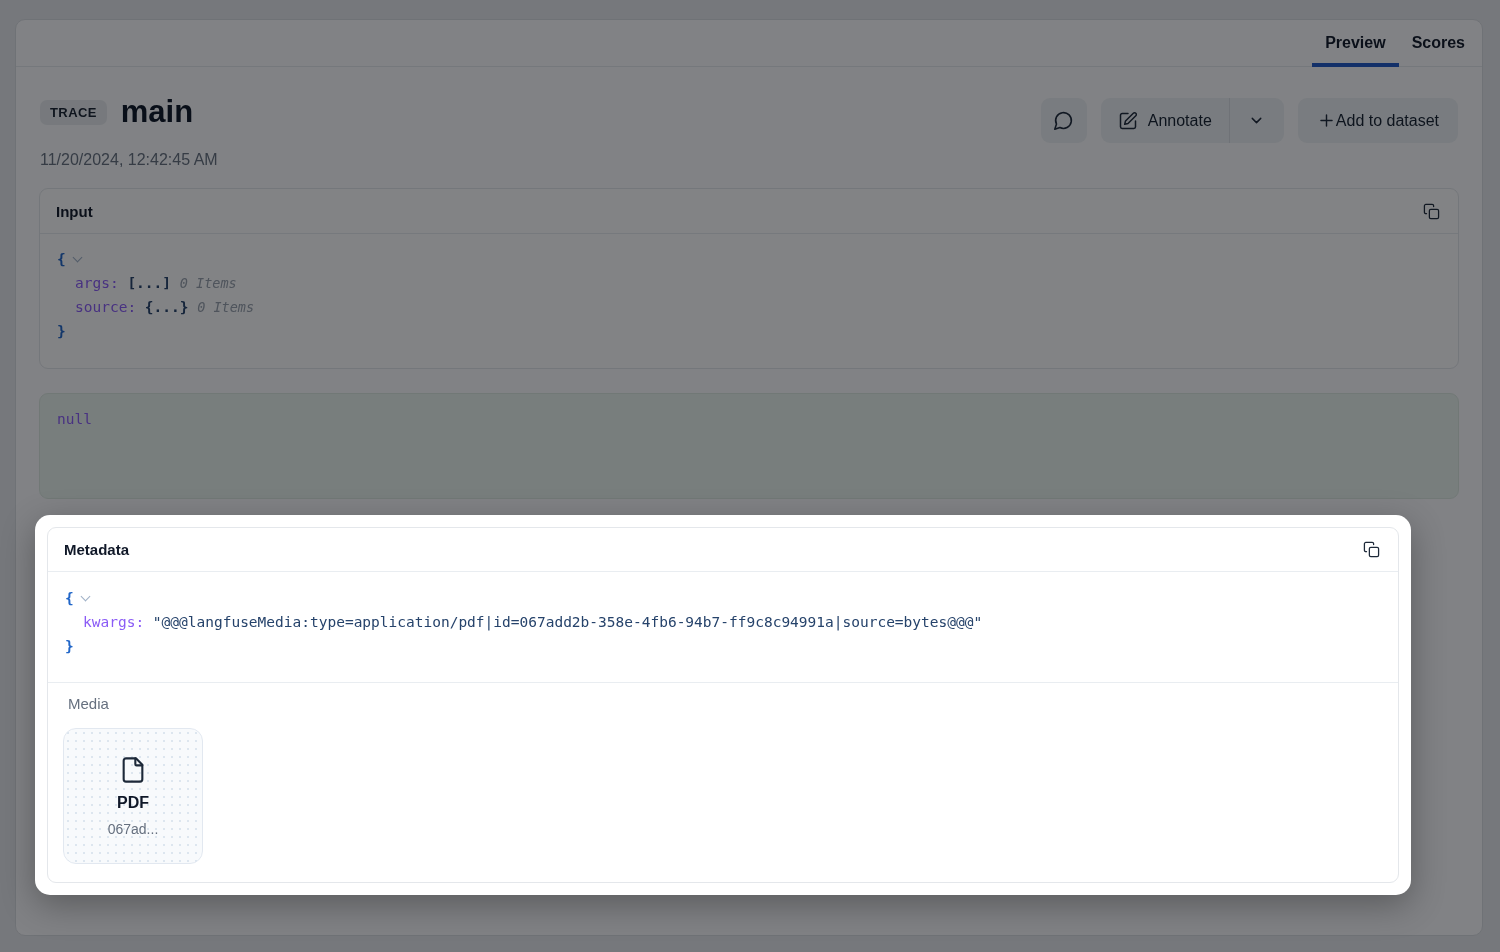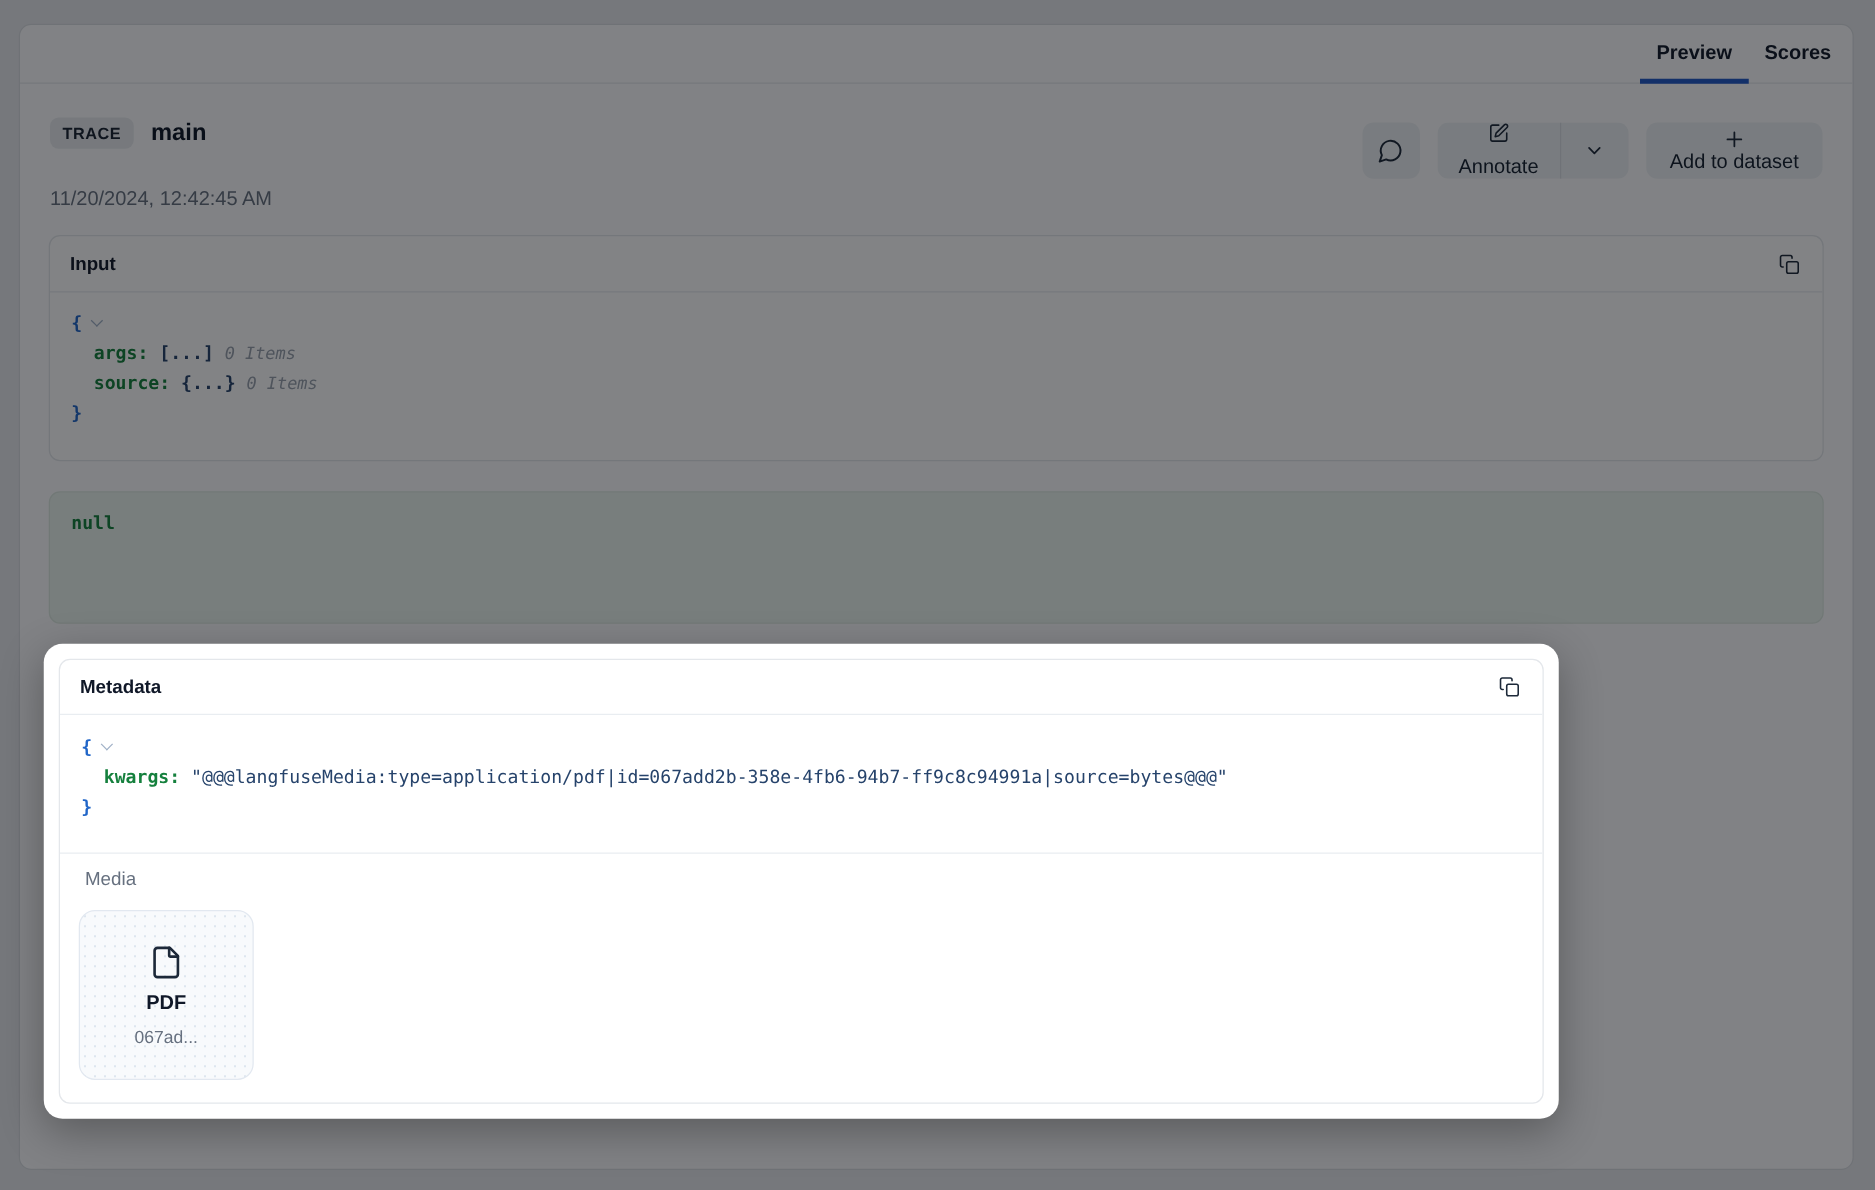--- a/index.html
+++ b/index.html
@@ -39,29 +39,29 @@
     background:#2158c7;
   }
 
   
   .title-row { position:absolute; left:24px; top:74px; display:flex; align-items:center; gap:14px; }
   .badge {
     background:#e8ebef; color:#182230;
     font-size:13px; font-weight:700; letter-spacing:.4px;
     padding:6px 10px; border-radius:7px; line-height:1;
   }
-  .page-title { font-size:19px; font-weight:700; color:#0d1626; }
+  .page-title { font-size:31px; font-weight:700; color:#0d1626; }
   .timestamp { position:absolute; left:24px; top:131px; font-size:16px; color:#66707f; }
 
   .actions { position:absolute; right:24px; top:78px; display:flex; gap:14px; align-items:center; }
   .btn, .icon-btn, .split-main, .split-caret {
     background:#edf0f4; border:none; cursor:pointer; color:#14202f;
     font-family:"Liberation Sans", sans-serif;
     display:flex; align-items:center; justify-content:center;
-    height:45px; font-size:16px; font-weight:500;flex-direction:column;
+    height:45px; font-size:16px; font-weight:500;
   }
   .icon-btn { width:46px; border-radius:9px; }
   .split { display:flex; border-radius:9px; overflow:hidden; }
   .split-main { padding:0 17px; gap:10px; }
   .split-caret { width:55px; border-left:1px solid #d9dde2; }
   .btn { border-radius:9px; padding:0 19px; }
   .actions svg { stroke:#1d2939; }
 
   
   .panel { position:absolute; border:1px solid #e3e6ea; border-radius:9px; background:#ffffff; overflow:hidden; }
@@ -78,40 +78,40 @@
   .output-panel .panel-header { border-bottom-color:#dce8e0; }
 
   
   .json {
     font-family:"DejaVu Sans Mono", monospace;
     font-size:14.5px; line-height:24px;
     padding:13px 16px 16px 17px;
     white-space:pre; color:#26436b;
   }
   .j-brace { color:#2166c8; font-weight:bold; }
-  .j-key   { color:#15803d; font-weight:bold; }
+  .j-key   { color:#8b5cf6; font-weight:normal; }
   .j-val   { color:#26436b; font-weight:bold; }
   .j-str   { color:#26436b; }
   .j-ann   { color:#98a1ad; font-style:italic; font-size:13.5px; }
   .j-indent { display:inline-block; width:18px; }
   .j-chevron {
     display:inline-block; width:7px; height:7px;
     border-right:1.6px solid #9fb0c6; border-bottom:1.6px solid #9fb0c6;
     transform:rotate(45deg); margin-left:8px; margin-bottom:3px;
   }
 
   
   .overlay {
     position:absolute; inset:0; z-index:10;
     background:rgba(5,8,12,0.5);
   }
 
   
   .spotlight {
-    position:absolute; left:35px; top:515px; width:1212px; height:380px;
+    position:absolute; left:35px; top:515px; width:1376px; height:380px;
     background:#ffffff; border-radius:15px; z-index:20;
     box-shadow:0 10px 34px rgba(0,0,0,0.30);
   }
   .metadata-panel {
     position:absolute; inset:12px;
     border:1px solid #e4e7eb; border-radius:9px; background:#fff; overflow:hidden;
   }
   .metadata-panel .panel-header { height:44px; border-bottom:1px solid #e9edf1; }
   .metadata-panel .json { padding:14px 16px 24px 17px; }
 

